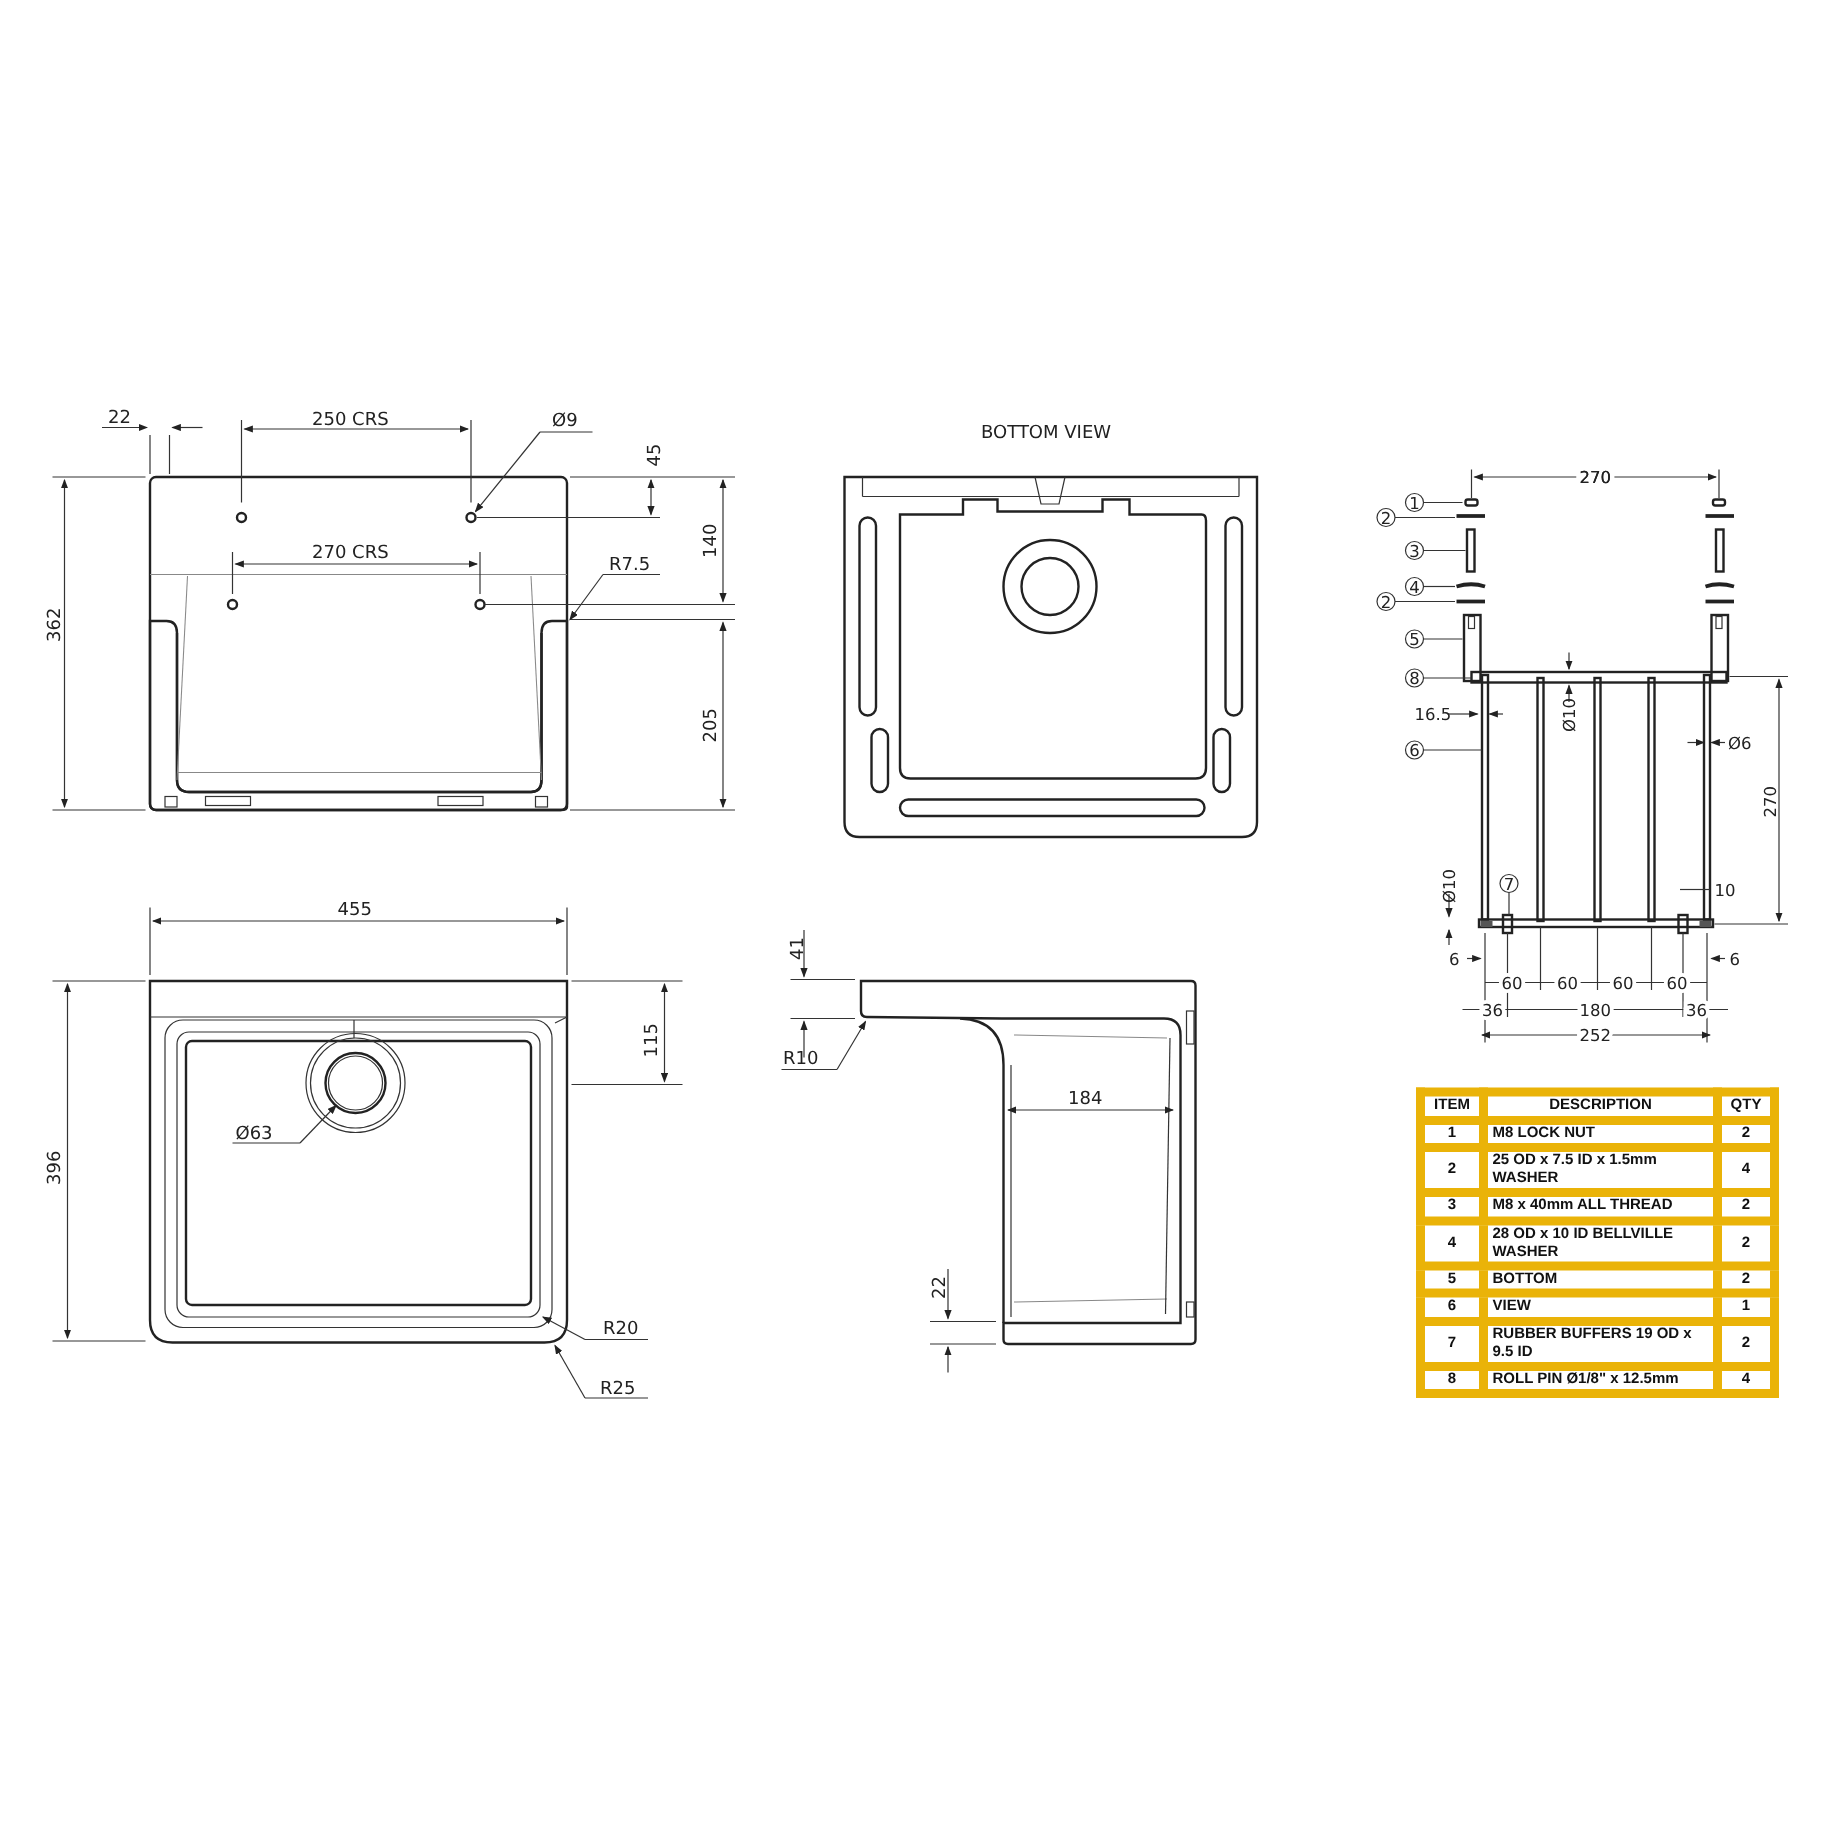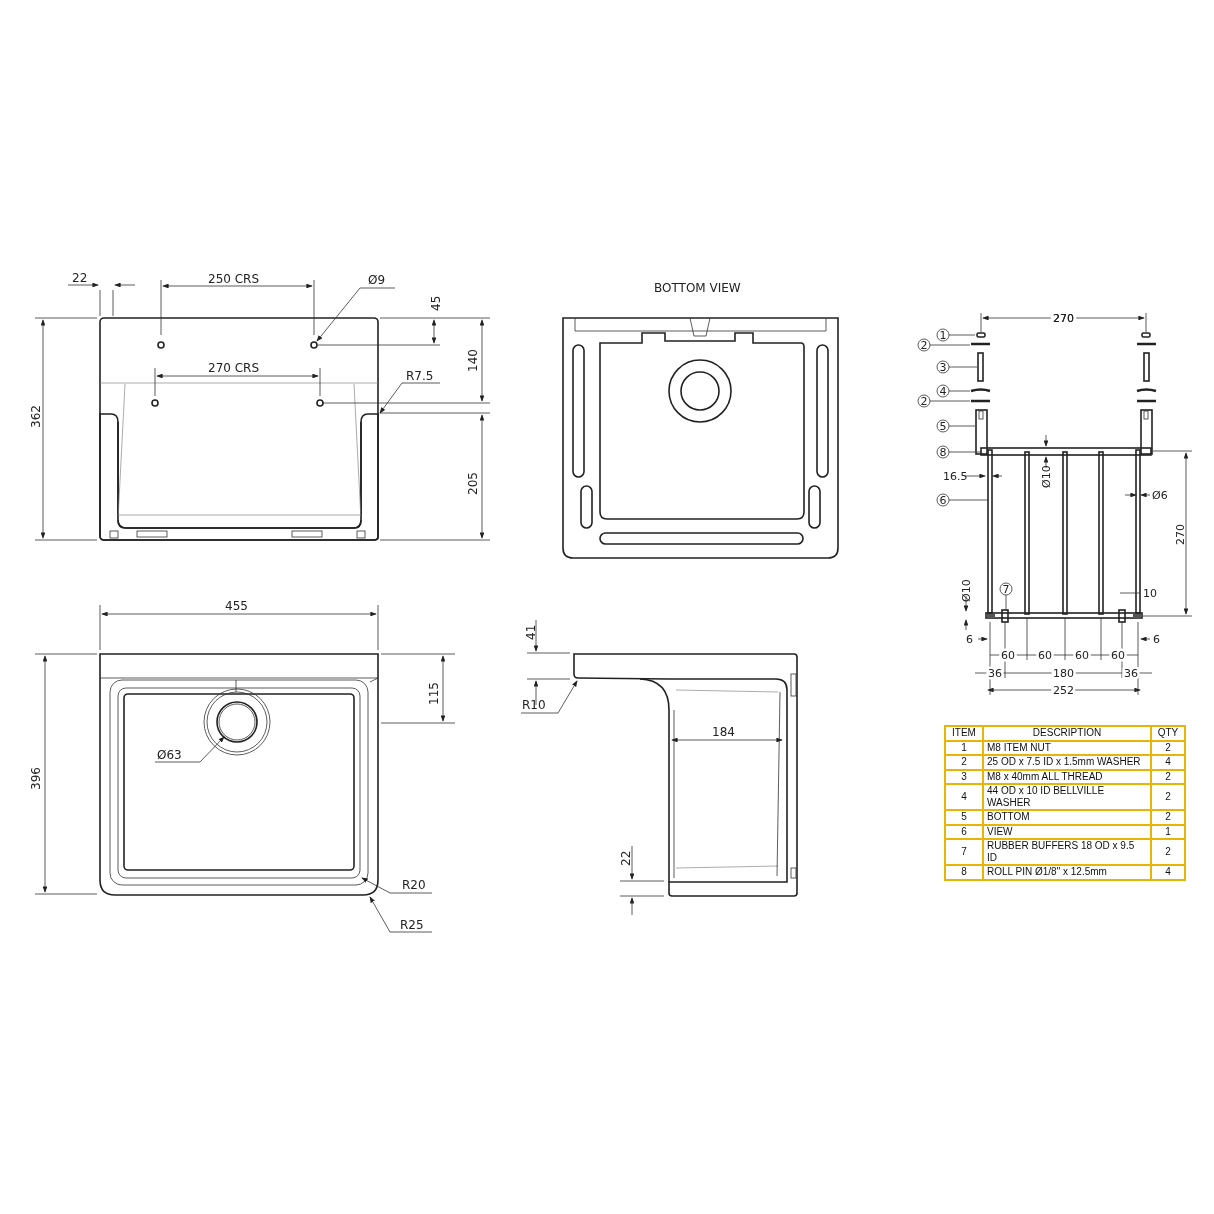--- a/index.html
+++ b/index.html
@@ -5,21 +5,21 @@
   html,body{margin:0;padding:0;background:#ffffff;}
   body{width:1214px;height:1214px;position:relative;overflow:hidden;font-family:"DejaVu Sans",sans-serif;color:#222;}
   svg{position:absolute;left:0;top:0;}
   .ln{stroke:#222;stroke-width:1.6;fill:none;}
   .thin{stroke:#333;stroke-width:0.8;fill:none;}
   .faint{stroke:#888;stroke-width:0.7;fill:none;}
   .dim{stroke:#333;stroke-width:0.8;fill:none;}
   .txt{font-family:"DejaVu Sans",sans-serif;font-size:12px;fill:#222;}
   .txtS{font-family:"DejaVu Sans",sans-serif;font-size:11px;fill:#222;}
   .bom{position:absolute;left:944px;top:725px;width:242px;border-collapse:collapse;font-family:"Liberation Sans",sans-serif;font-size:10px;color:#111;}
-  .bom th,.bom td{border:2px solid #eab308;padding:0 3px;height:12.5px;line-height:12px;font-weight:normal;margin-top:32px;}
+  .bom th,.bom td{border:6px solid #eab308;padding:0 3px;height:12.5px;line-height:12px;font-weight:bold;margin-top:32px;}
   .bom th{text-align:center;}
   .bom td.c{text-align:center;}
 </style>
 </head>
 <body>
 
 <svg width="1214" height="1214" viewBox="0 0 1214 1214">
   <defs>
     <pattern id="hatch" patternUnits="userSpaceOnUse" width="7" height="7" patternTransform="rotate(-45)">
       <line x1="0" y1="0" x2="0" y2="7" stroke="#333" stroke-width="0.8"></line>
@@ -310,51 +310,51 @@
   <thead>
     <tr>
       <th style="width:30px">ITEM</th>
       <th>DESCRIPTION</th>
       <th style="width:26px">QTY</th>
     </tr>
   </thead>
   <tbody>
     <tr>
         <td class="c">1</td>
-        <td>M8 ITEM NUT</td>
+        <td>M8 LOCK NUT</td>
         <td class="c">2</td>
       </tr>
     <tr>
         <td class="c">2</td>
         <td>25 OD x 7.5 ID x 1.5mm WASHER</td>
         <td class="c">4</td>
       </tr>
     <tr>
         <td class="c">3</td>
         <td>M8 x 40mm ALL THREAD</td>
         <td class="c">2</td>
       </tr>
     <tr>
         <td class="c">4</td>
-        <td>44 OD x 10 ID BELLVILLE WASHER</td>
+        <td>28 OD x 10 ID BELLVILLE WASHER</td>
         <td class="c">2</td>
       </tr>
     <tr>
         <td class="c">5</td>
         <td>BOTTOM</td>
         <td class="c">2</td>
       </tr>
     <tr>
         <td class="c">6</td>
         <td>VIEW</td>
         <td class="c">1</td>
       </tr>
     <tr>
         <td class="c">7</td>
-        <td>RUBBER BUFFERS 18 OD x 9.5 ID</td>
+        <td>RUBBER BUFFERS 19 OD x 9.5 ID</td>
         <td class="c">2</td>
       </tr>
     <tr>
         <td class="c">8</td>
         <td>ROLL PIN Ø1/8" x 12.5mm</td>
         <td class="c">4</td>
       </tr>
   </tbody>
 </table>
 

